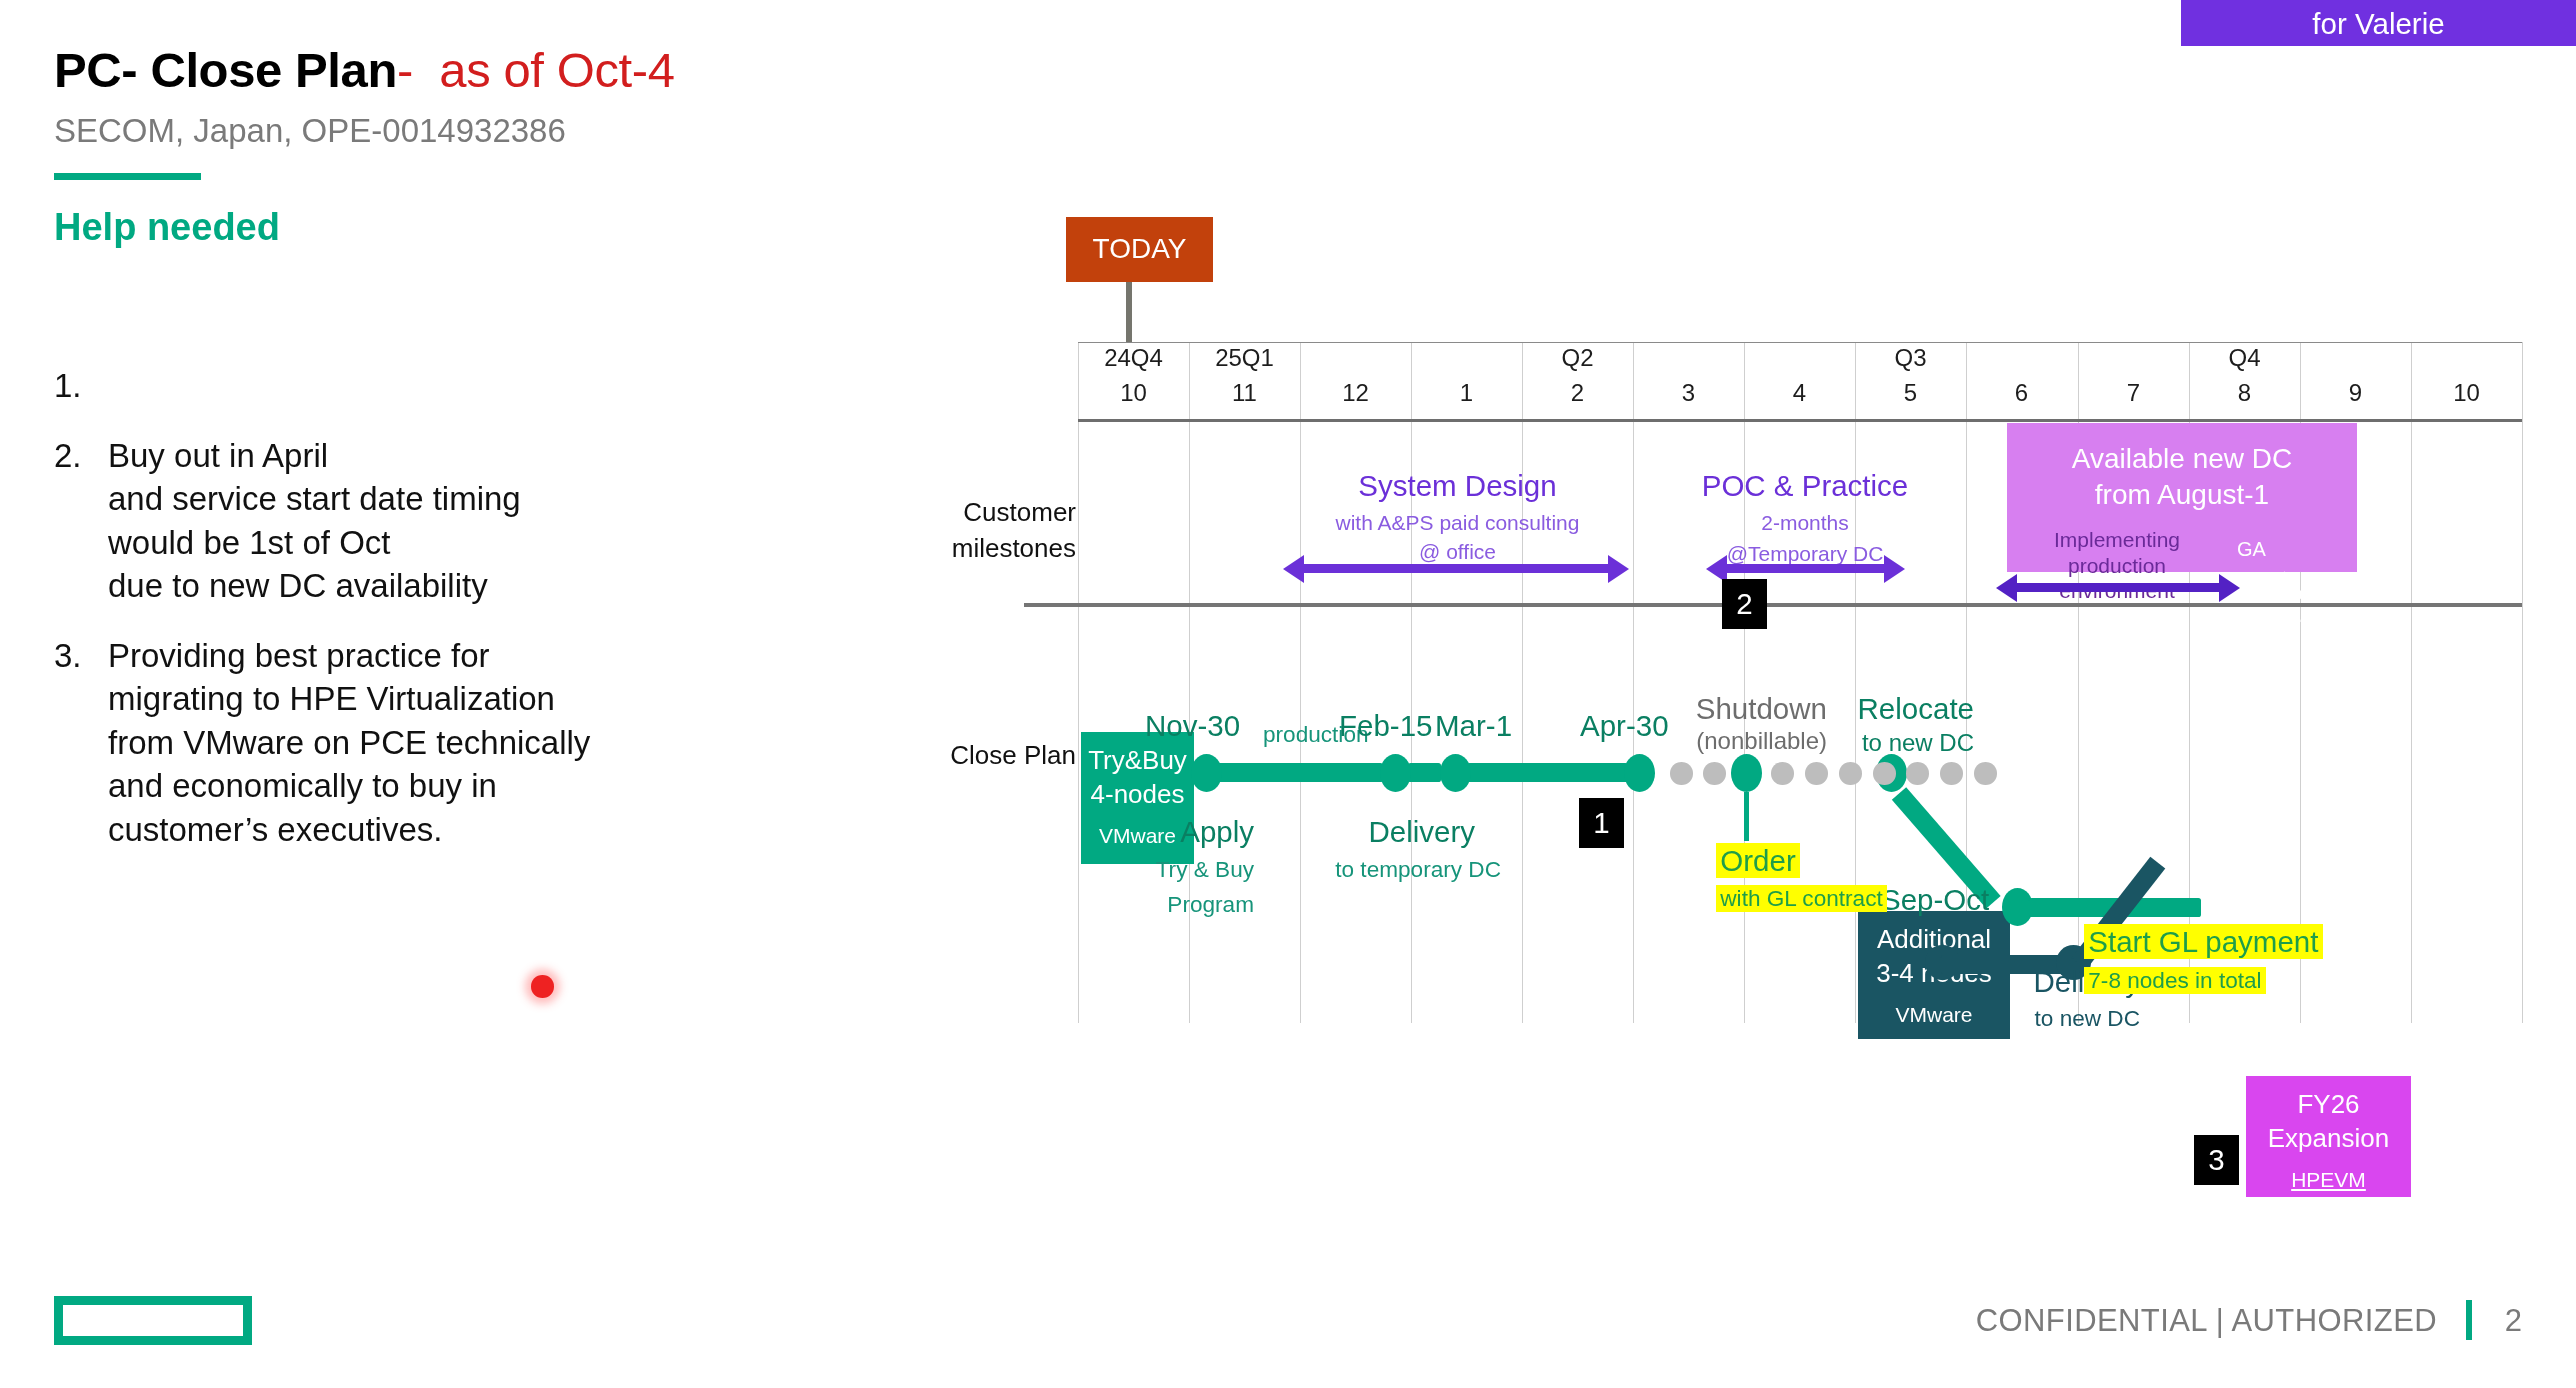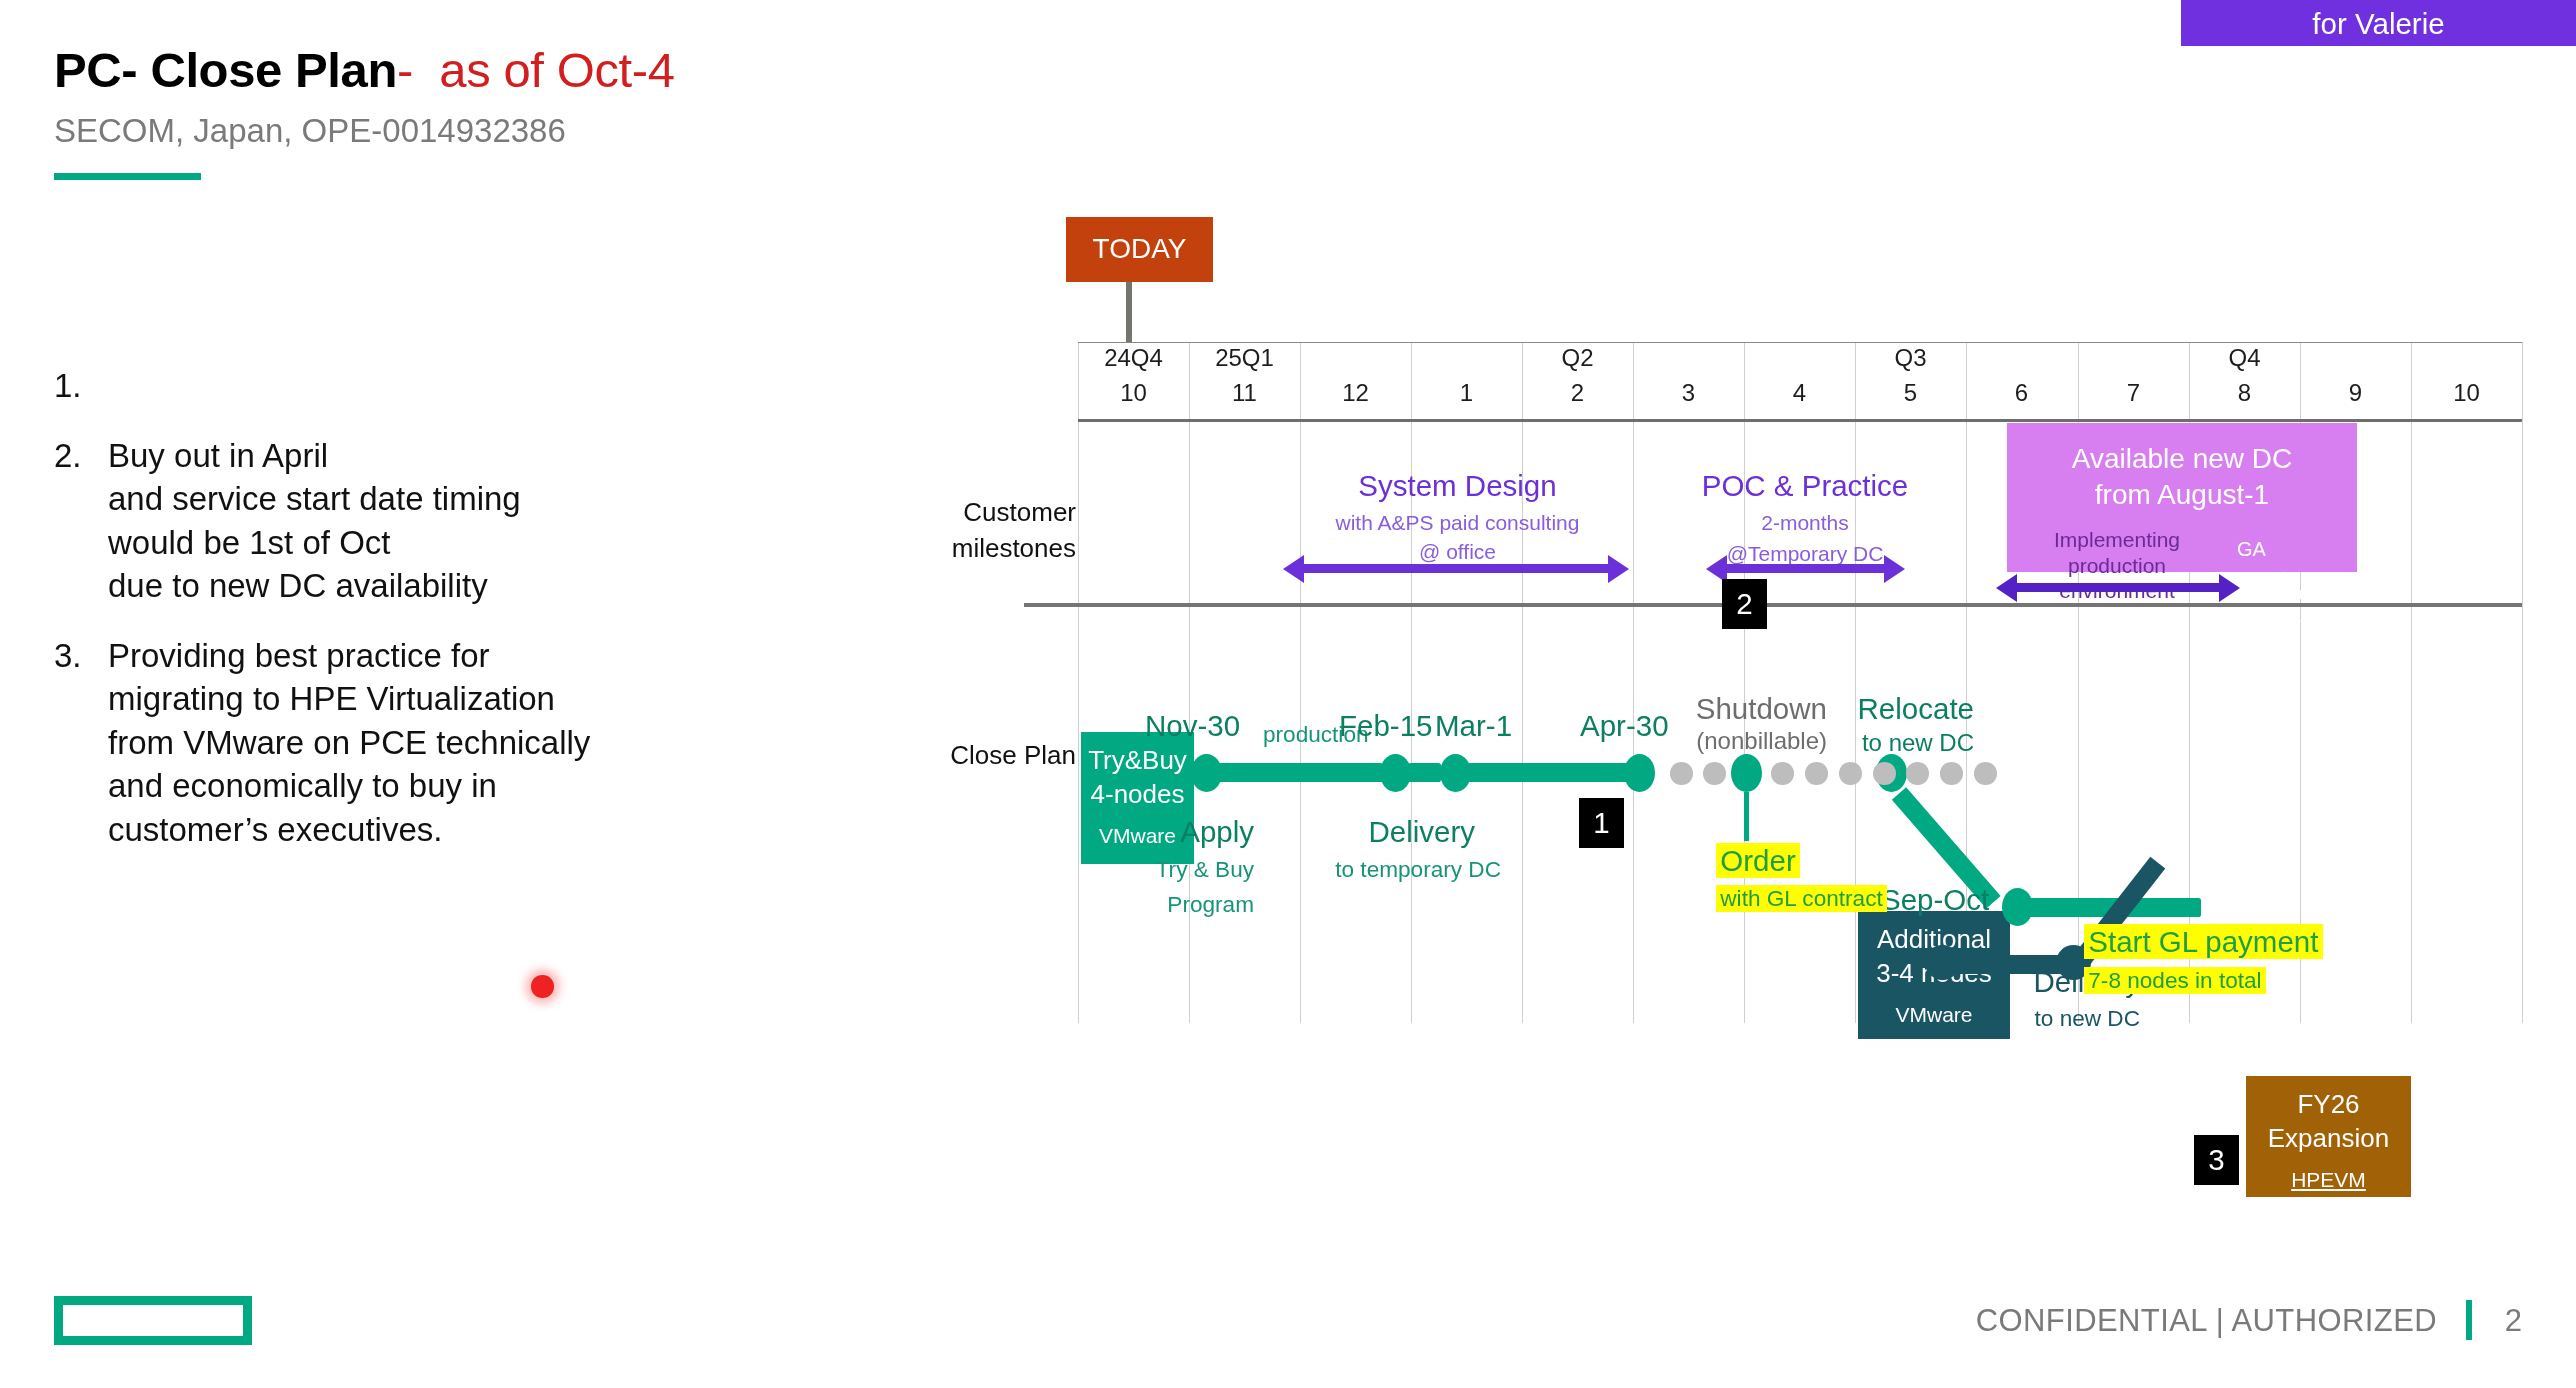--- a/index.html
+++ b/index.html
@@ -130,21 +130,21 @@
   .purple-arrow::after  { right:-19px; border-left:21px solid #6b30d8; }
 
   
   .tag-box {
     position:absolute; color:#fff; text-align:center; font-size:26px; line-height:1.3;
     padding-top:12px;
   }
   .tag-box .small { font-size:21px; display:block; margin-top:10.4px; }
   .green-box { background:#01A982; }
   .navy-box { background:#1a5563; }
-  .gray-box { background:#a16207; }
+  .gray-box { background:#d946ef; }
 
   .track-bar { position:absolute; height:19px; background:#01A982; border-radius:2.6px; }
   .track-bar.navy { background:#1a5563; }
   .node { position:absolute; width:31px; height:38px; border-radius:50%; background:#01A982; }
   .node.navy { background:#1a5563; width:35px; height:35px; }
   .dotgray { position:absolute; width:22.6px; height:22.6px; border-radius:50%; background:#bdbdbd; }
   .stem { position:absolute; width:5.2px; background:#01A982; }
 
   .mlabel { position:absolute; font-size:29.5px; color:#0a7f62; white-space:nowrap; }
   .mlabel.sm { font-size:22.6px; color:#16947a; }
@@ -186,20 +186,21 @@
     <div>as of October-4</div>
     <div>for Valerie</div>
   </div>
 
   <div id="title-block">
     <div id="slide-title">
       <span>PC- Close Plan</span><span class="dash">-</span>&nbsp;&nbsp;<span class="asof">as of Oct-4</span>
     </div>
     <div id="slide-subtitle">SECOM, Japan, OPE-0014932386</div>
     <div id="green-rule"></div>
+    <div id="help-needed">Help needed</div>
   </div>
 
   <div id="bullets">
     <div class="bullet">
       <div class="num">1.</div>
     </div>
     <div class="bullet">
       <div class="num">2.</div>
       <div class="txt">Buy out in April
 and service start date timing

